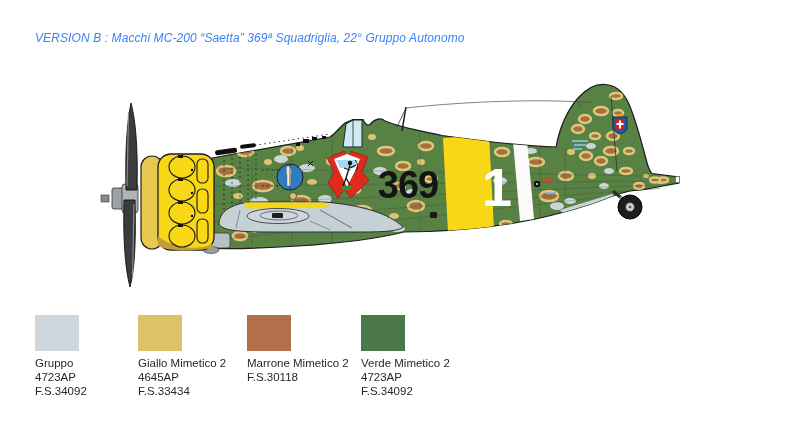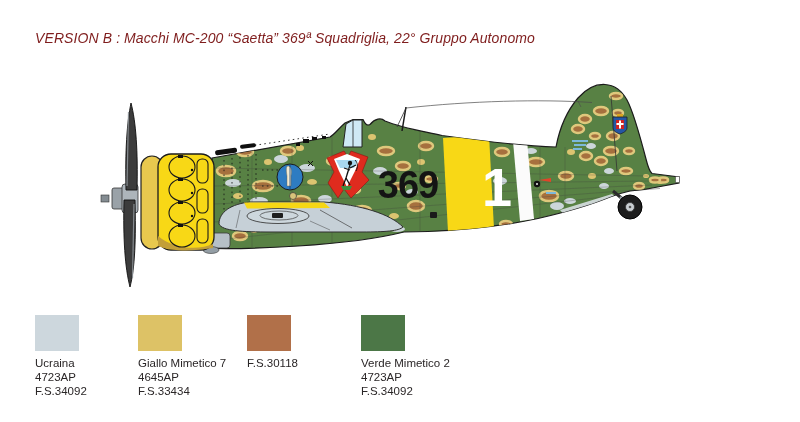--- a/index.html
+++ b/index.html
@@ -1,19 +1,19 @@
 <!DOCTYPE html>
 <html><head>
 <meta charset="utf-8">
 <style>
   html,body{margin:0;padding:0;background:#ffffff;}
   .page{position:relative;width:800px;height:422px;background:#ffffff;overflow:hidden;
         font-family:"Liberation Sans","DejaVu Sans",sans-serif;color:#231f20;}
-  .header{position:absolute;left:35px;top:30px;font-style:italic;font-size:14px;
-          line-height:16px;letter-spacing:.1px;color:#7f1d1d;}
+  .header{position:absolute;left:35px;top:30px;font-style:italic;font-size:12px;
+          line-height:16px;letter-spacing:.1px;color:#3b82f6;}
   .artwork{position:absolute;left:0;top:0;width:800px;height:422px;}
   .palette{position:absolute;left:0;top:0;width:800px;height:422px;}
   .swatch-block{position:absolute;top:315px;width:112px;}
   .swatch-square{width:44px;height:36px;}
   .swatch-label{margin-top:5px;font-size:11.5px;line-height:14px;color:#2a2627;}
   .s0{left:35px;} .s1{left:138px;} .s2{left:247px;} .s3{left:361px;} .s4{left:468px;}
 </style>
 </head>
 <body>
 
@@ -285,38 +285,39 @@
 
   <div class="header">
     <div>VERSION B : Macchi MC-200 “Saetta” 369ª Squadriglia, 22° Gruppo Autonomo</div>
   </div>
 
   <div class="palette">
 
     <div class="swatch-block s0">
       <div class="swatch-square" style="background-color: rgb(205, 215, 221);"></div>
       <div class="swatch-label">
-        <div>Ucraina</div>
+        <div>Gruppo</div>
         <div>4723AP</div>
         <div>F.S.34092</div>
       </div>
     </div>
 
     <div class="swatch-block s1">
       <div class="swatch-square" style="background-color: rgb(221, 194, 102);"></div>
       <div class="swatch-label">
-        <div>Giallo Mimetico 7</div>
+        <div>Giallo Mimetico 2</div>
         <div>4645AP</div>
         <div>F.S.33434</div>
       </div>
     </div>
 
     <div class="swatch-block s2">
       <div class="swatch-square" style="background-color: rgb(177, 112, 73);"></div>
       <div class="swatch-label">
+        <div>Marrone Mimetico 2</div>
         <div>F.S.30118</div>
       </div>
     </div>
 
     <div class="swatch-block s3">
       <div class="swatch-square" style="background-color: rgb(76, 119, 71);"></div>
       <div class="swatch-label">
         <div>Verde Mimetico 2</div>
         <div>4723AP</div>
         <div>F.S.34092</div>

